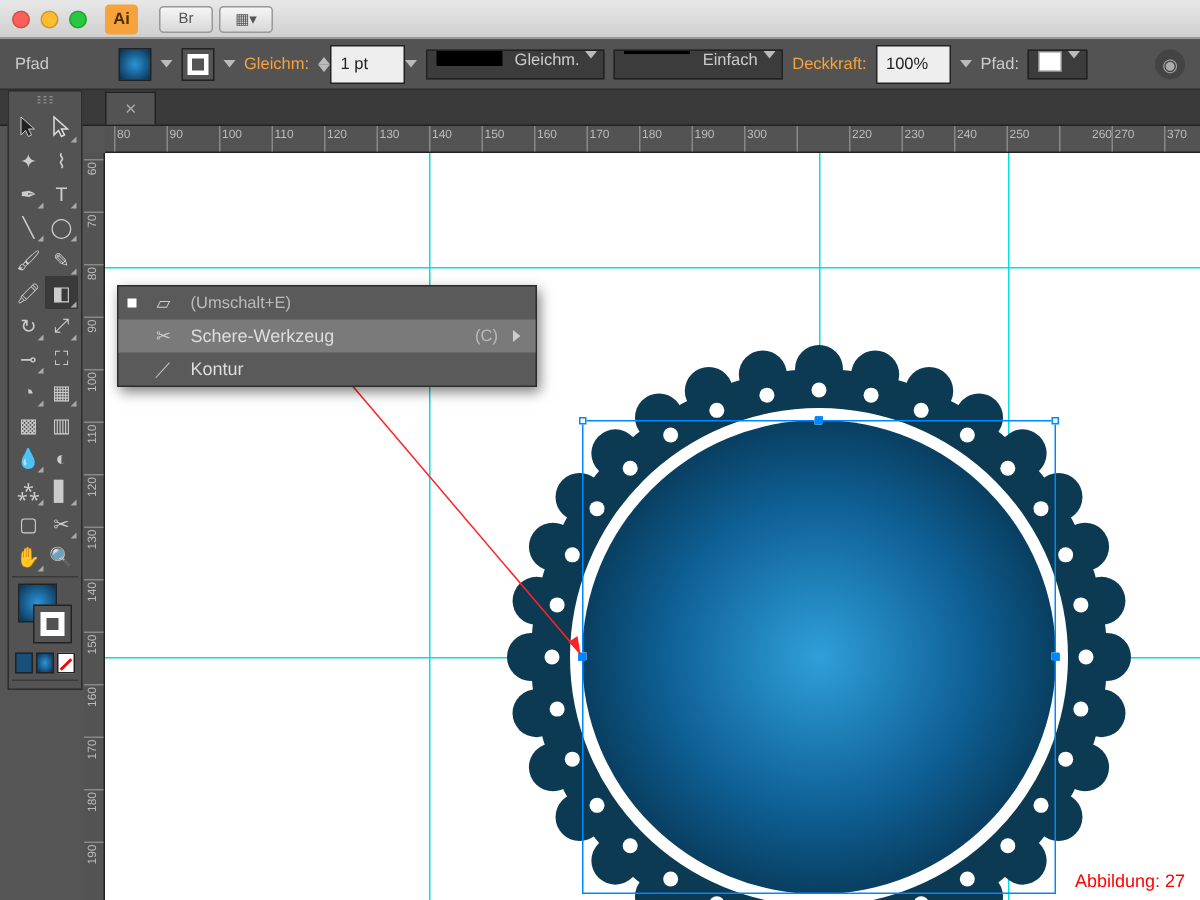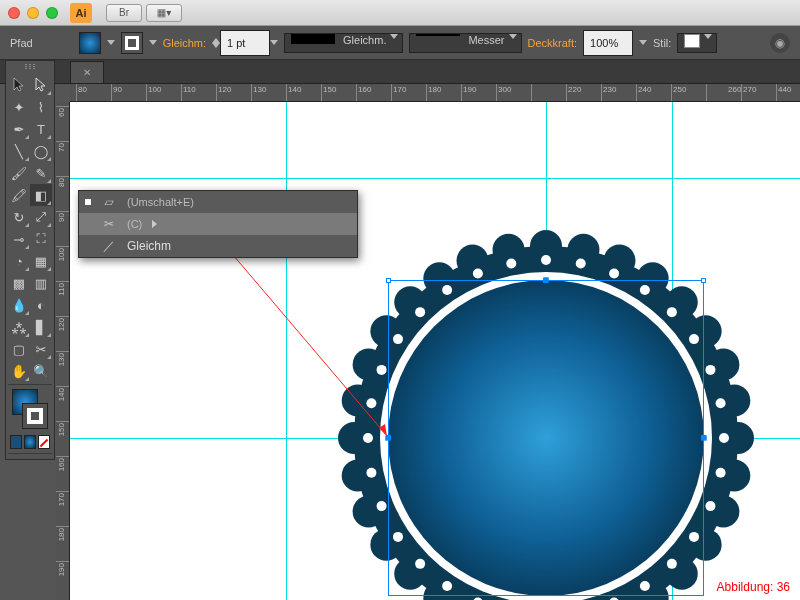--- a/index.html
+++ b/index.html
@@ -113,27 +113,27 @@
     <span class="ctrl-input" style="display:inline-flex;align-items:center">1 pt</span>
     <span class="dd-arrow"></span>
   </span>
   <span class="dd">
       <span class="stroke-sample"></span>
       <span>Gleichm.</span>
       <span class="dd-arrow"></span>
     </span>
   <span class="dd">
       <span class="stroke-sample" style="height:2px"></span>
-      <span>Messer</span>
+      <span>Einfach</span>
       <span class="dd-arrow"></span>
     </span>
   <span class="ctrl-orange">Deckkraft:</span>
   <span class="ctrl-input" style="display:inline-flex;align-items:center">100%</span>
     <span class="dd-arrow"></span>
-  <span class="ctrl-label">Stil:</span>
+  <span class="ctrl-label">Pfad:</span>
   <span class="dd">
       <span style="width:16px;height:14px;background:#fff;border:1px solid #888"></span>
       <span class="dd-arrow"></span>
     </span>
   <span class="ctrl-gear">◉</span>
 </div>
 
 <div class="doctab-row">
   <div class="doctab">
     <span class="x">✕</span>
@@ -175,21 +175,21 @@
     <div class="tlabel" style="left: 533px;">230</div>
     <div class="tick" style="left: 566px;"></div>
     <div class="tlabel" style="left: 568px;">240</div>
     <div class="tick" style="left: 601px;"></div>
     <div class="tlabel" style="left: 603px;">250</div>
     <div class="tick" style="left: 636px;"></div>
     <div class="tlabel" style="left: 638px; margin-left: 20px;">260</div>
     <div class="tick" style="left: 671px;"></div>
     <div class="tlabel" style="left: 673px;">270</div>
     <div class="tick" style="left: 706px;"></div>
-    <div class="tlabel" style="left: 708px;">440</div>
+    <div class="tlabel" style="left: 708px;">370</div>
   </div>
 <div class="ruler-v" id="rulerV">
     <div class="tick" style="top: 4px;"></div>
     <div class="tlabel" style="top: 6px;">60</div>
     <div class="tick" style="top: 39px;"></div>
     <div class="tlabel" style="top: 41px;">70</div>
     <div class="tick" style="top: 74px;"></div>
     <div class="tlabel" style="top: 76px;">80</div>
     <div class="tick" style="top: 109px;"></div>
     <div class="tlabel" style="top: 111px;">90</div>
@@ -403,36 +403,37 @@
 
   <div class="anchorpt" style="left:476px;top:178px"></div>
   <div class="anchorpt" style="left:318px;top:336px"></div>
   <div class="anchorpt" style="left:634px;top:336px"></div>
 
   <svg style="position:absolute;left:0;top:0;width:730px;height:500px;pointer-events:none">
     <line x1="135" y1="120" x2="317" y2="334" stroke="#f22" stroke-width="1"></line>
     <polygon points="317,334 309,326 315,322" fill="#f22"></polygon>
   </svg>
 
-  <div class="fig-label">Abbildung: 36</div>
+  <div class="fig-label">Abbildung: 27</div>
 </div>
 
 <div class="flyout" style="left:78px;top:190px;width:280px" id="flyout">
     <div class="flyout-row current">
       <span class="flyout-ind"></span>
       <span class="flyout-icon">▱</span>
       <span class="flyout-key">(Umschalt+E)</span>
       <span class="flyout-chev"></span>
     </div>
     <div class="flyout-row sel">
       <span class="flyout-ind"></span>
       <span class="flyout-icon">✂</span>
+      <span class="flyout-label">Schere-Werkzeug</span>
       <span class="flyout-key">(C)</span>
       <span class="flyout-chev"></span>
     </div>
     <div class="flyout-row">
       <span class="flyout-ind"></span>
       <span class="flyout-icon">／</span>
-      <span class="flyout-label">Gleichm</span>
+      <span class="flyout-label">Kontur</span>
       <span class="flyout-key"></span>
       <span class="flyout-chev"></span>
     </div>
   </div>
 
 </body></html>

